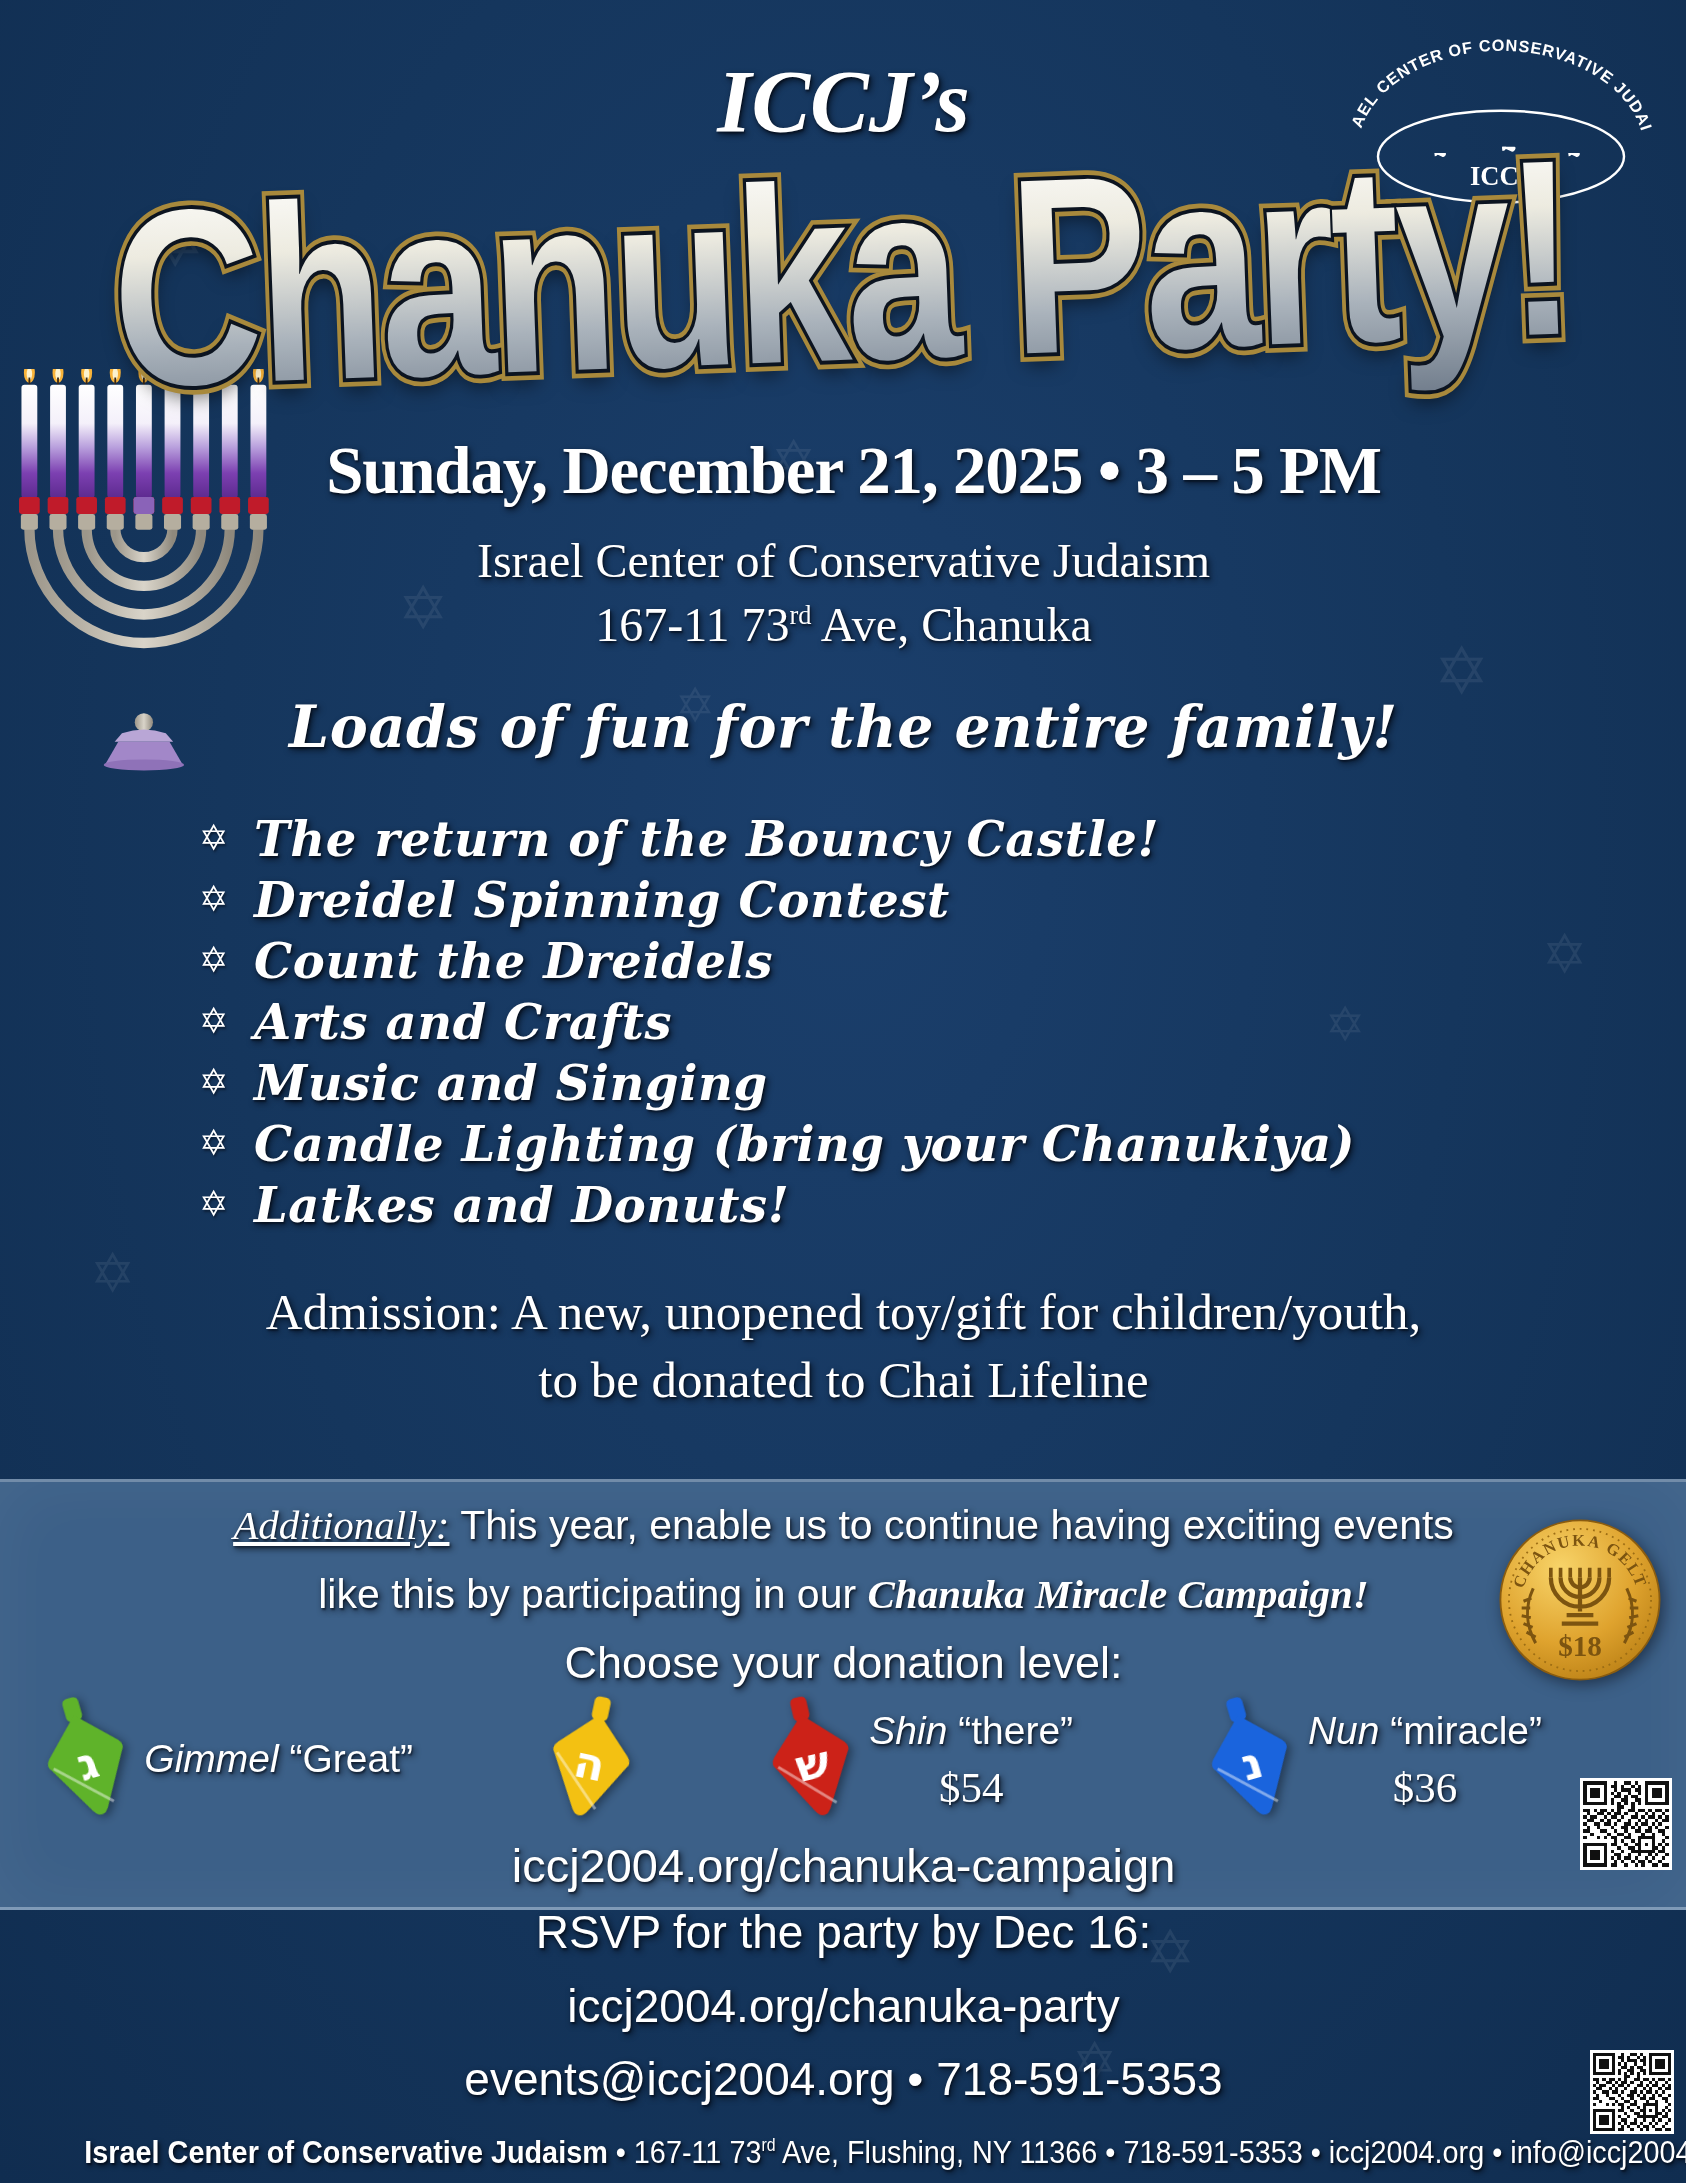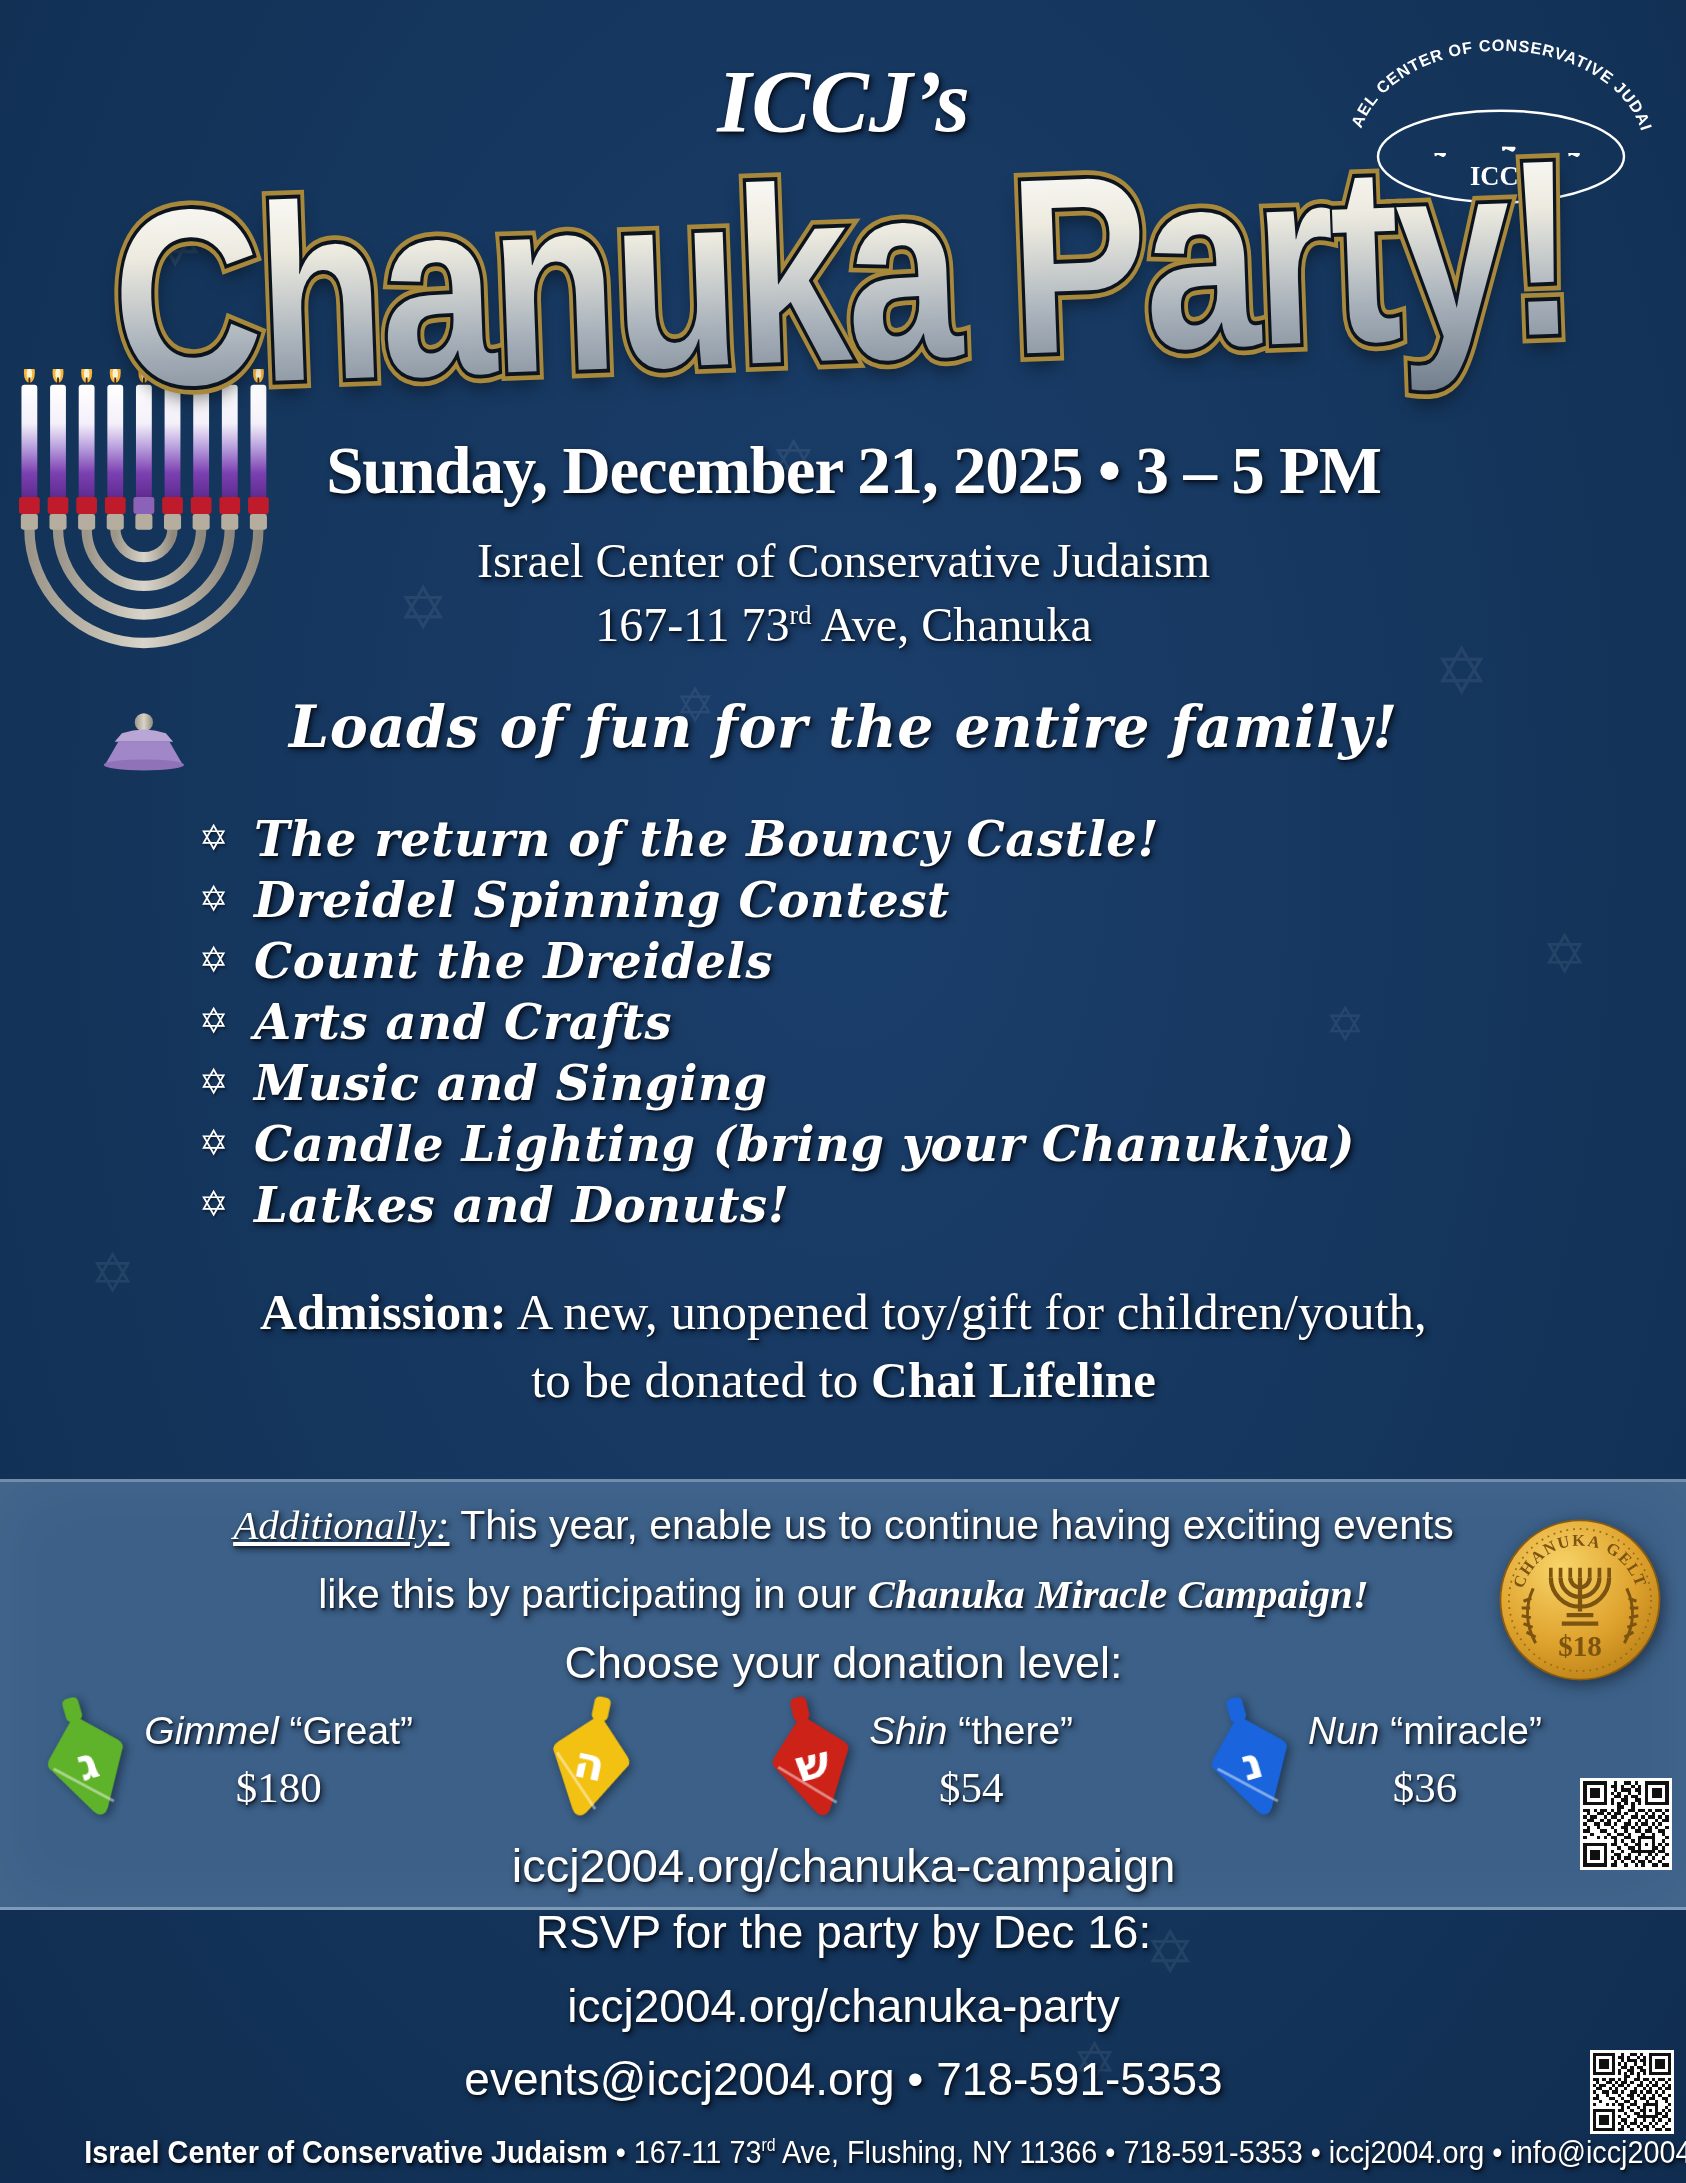--- a/index.html
+++ b/index.html
@@ -32,21 +32,21 @@
 
   .fun-head{top:698px;font:italic 700 57px/1 "DejaVu Serif", serif;letter-spacing:0.6px;}
 
   .fun-list{left:199px;top:808px;list-style:none;margin:0;padding:0;}
   .fun-list li{display:flex;align-items:center;height:61px;
     font:italic 700 48px/1 "DejaVu Serif", serif;letter-spacing:0.6px;}
   .fun-list .bullet{font:400 35px/1 "DejaVu Sans", sans-serif;width:55px;flex:0 0 55px;
     font-style:normal;text-shadow:1.2px 1.8px 2.4px rgba(3,8,18,.6);}
 
   .admission{top:1278px;font:400 51px/1.34 "Liberation Serif", serif;}
-  .admission b{font-weight:700;}
+  .admission b{font-weight:400;}
 
   
   .banner{left:0;right:0;top:1441px;height:425px;background:#3c6088;
     border-top:3px solid rgba(255,255,255,.28);border-bottom:3px solid rgba(210,225,240,.45);
     box-shadow:inset 0 0 72px rgba(255,255,255,.05);margin-top:38px;}
   .banner .l1{top:23px;font:400 41px/1 "Liberation Sans", sans-serif;}
   .banner .l2{top:92px;font:400 41px/1 "Liberation Sans", sans-serif;}
   .banner .l1 .addl{font-style:italic;text-decoration:underline;font-family:"Liberation Serif", serif;}
   .banner .l2 .camp{font-style:italic;font-weight:700;font-family:"Liberation Serif", serif;}
   .banner .choose{top:158px;font:400 45px/1 "Liberation Sans", sans-serif;}
@@ -293,21 +293,20 @@
         <span class="d-icon" style="transform:rotate(-16deg);">
           <svg viewBox="0 0 120 176">
               <g>
                 <use href="#dreidel" class="dshape l0" fill="#5fb32a"></use>
             <text x="60" y="114" text-anchor="middle" font-family="DejaVu Sans, sans-serif" font-size="60" font-weight="700" fill="#ffffff">ג</text>
               </g>
             </svg>
         </span>
         <div class="lv-text">
           <div class="lv-name sh"><span class="nm">Gimmel</span> <span>“Great”</span></div>
-          <div class="lv-amt sh">$180</div>
         </div>
       </div>
       <div class="level">
         <span class="d-icon" style="transform:rotate(12deg);">
           <svg viewBox="0 0 120 176">
               <g>
                 <use href="#dreidel" class="dshape l1" fill="#f3c112"></use>
             <text x="60" y="114" text-anchor="middle" font-family="DejaVu Sans, sans-serif" font-size="60" font-weight="700" fill="#ffffff">ה</text>
               </g>
             </svg>

